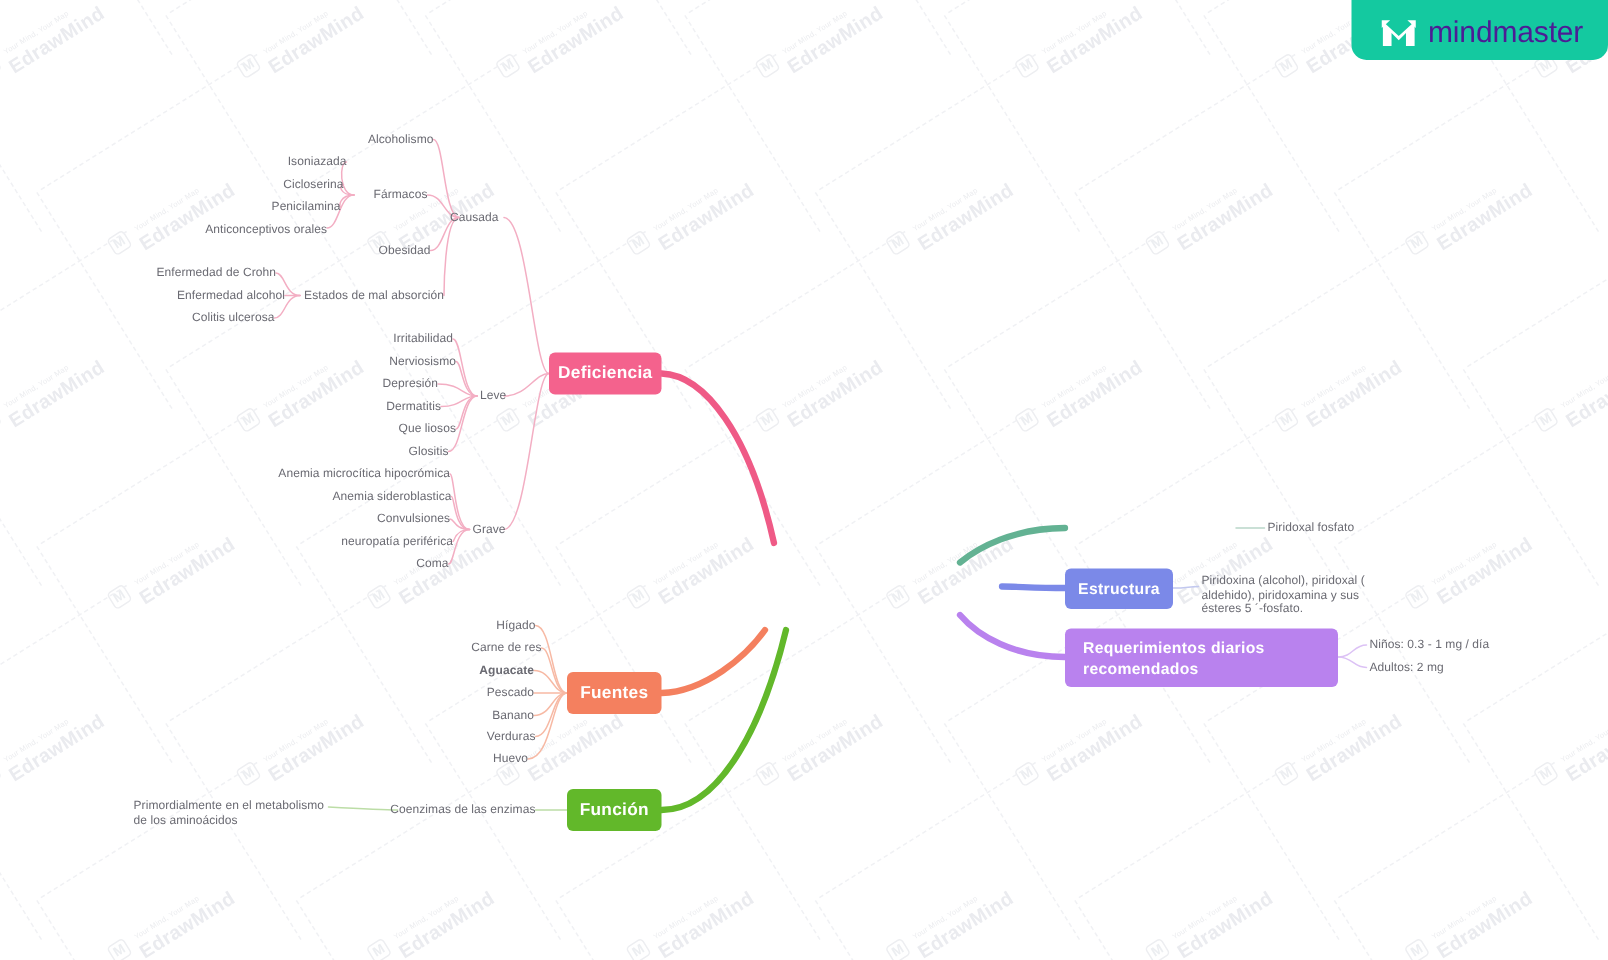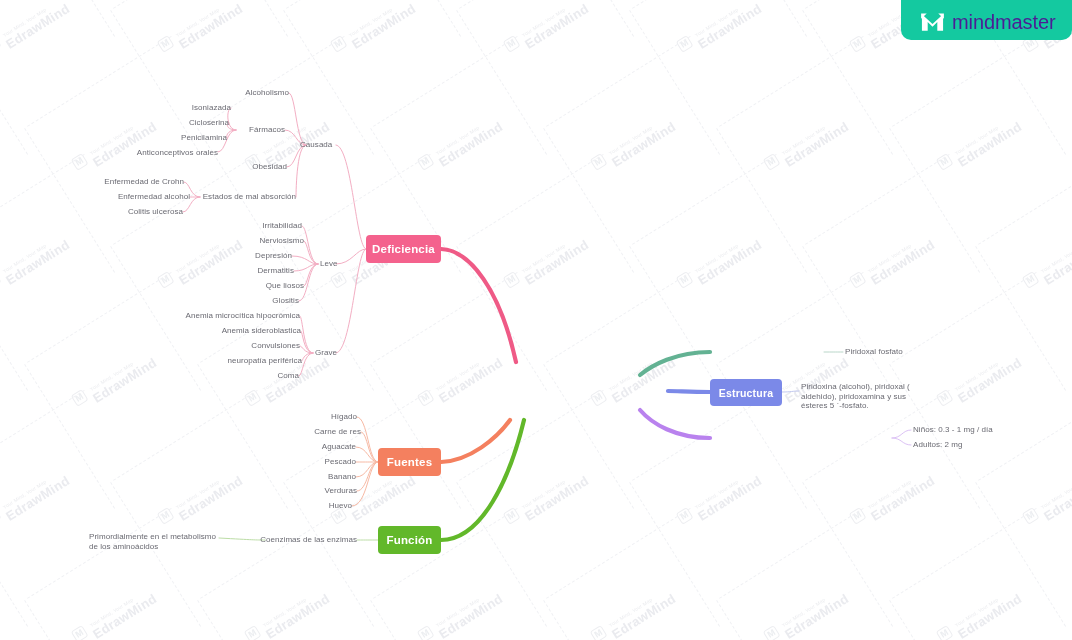--- a/index.html
+++ b/index.html
@@ -507,20 +507,24 @@
   </div>
   <div id="n-fuentes" class="node main-node">
     <span>Fuentes</span>
   </div>
   <div id="n-funcion" class="node main-node">
     <span>Función</span>
   </div>
   <div id="n-estructura" class="node main-node">
     <span>Estructura</span>
   </div>
+  <div id="n-req" class="node main-node">
+    <span>Requerimientos diarios
+recomendados</span>
+  </div>
 
   <div class="leaf" style="left:300px; top:140px;">Causada</div>
 
   <div class="leaf r" style="left:189px; top:88px; width:100px;">Alcoholismo</div>
   <div class="leaf r" style="left:185px; top:125px; width:100px;">Fármacos</div>
   <div class="leaf r" style="left:187px; top:162px; width:100px;">Obesidad</div>
   <div class="leaf r" style="left:196px; top:192px; width:100px;">Estados de mal absorción</div>
 
   <div class="leaf r" style="left:131px; top:103px; width:100px;">Isoniazada</div>
   <div class="leaf r" style="left:129px; top:118px; width:100px;">Cicloserina</div>
@@ -543,21 +547,21 @@
   <div class="leaf" style="left:315px; top:348px;">Grave</div>
 
   <div class="leaf r" style="left:160px; top:311px; width:140px;">Anemia microcítica hipocrómica</div>
   <div class="leaf r" style="left:171px; top:326px; width:130px;">Anemia sideroblastica</div>
   <div class="leaf r" style="left:180px; top:341px; width:120px;">Convulsiones</div>
   <div class="leaf r" style="left:182px; top:356px; width:120px;">neuropatía periférica</div>
   <div class="leaf r" style="left:199px; top:371px; width:100px;">Coma</div>
 
   <div class="leaf r" style="left:257px; top:412px; width:100px;">Hígado</div>
   <div class="leaf r" style="left:261px; top:427px; width:100px;">Carne de res</div>
-  <div class="leaf r" style="left:256px; top:442px; width:100px;">Aguacate</div>
+  <div class="leaf r" style="left:256px; top:442px; width:100px;font-weight:bold;">Aguacate</div>
   <div class="leaf r" style="left:256px; top:457px; width:100px;">Pescado</div>
   <div class="leaf r" style="left:256px; top:472px; width:100px;">Banano</div>
   <div class="leaf r" style="left:257px; top:486px; width:100px;">Verduras</div>
   <div class="leaf r" style="left:252px; top:501px; width:100px;">Huevo</div>
 
   <div class="leaf r" style="left:257px; top:535px; width:100px;">Coenzimas de las enzimas</div>
   <div class="leaf wrap" style="left:89px; top:532px;">Primordialmente en el metabolismo de los aminoácidos</div>
 
   <div class="leaf" style="left:845px; top:347px;">Piridoxal fosfato</div>
   <div class="leaf wrap" style="left:801px; top:382px; width:126px;">Piridoxina (alcohol), piridoxal ( aldehido), piridoxamina y sus ésteres 5 ´-fosfato.</div>

